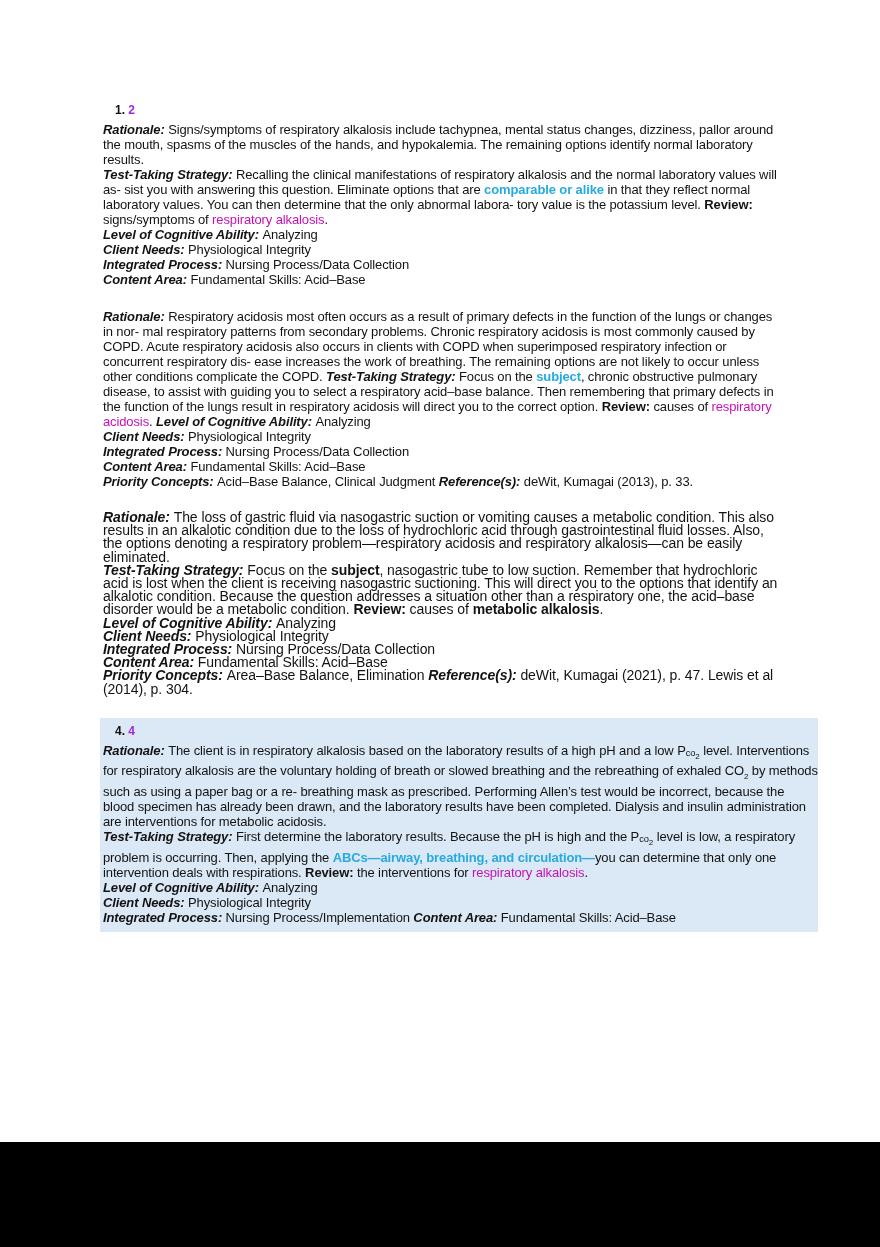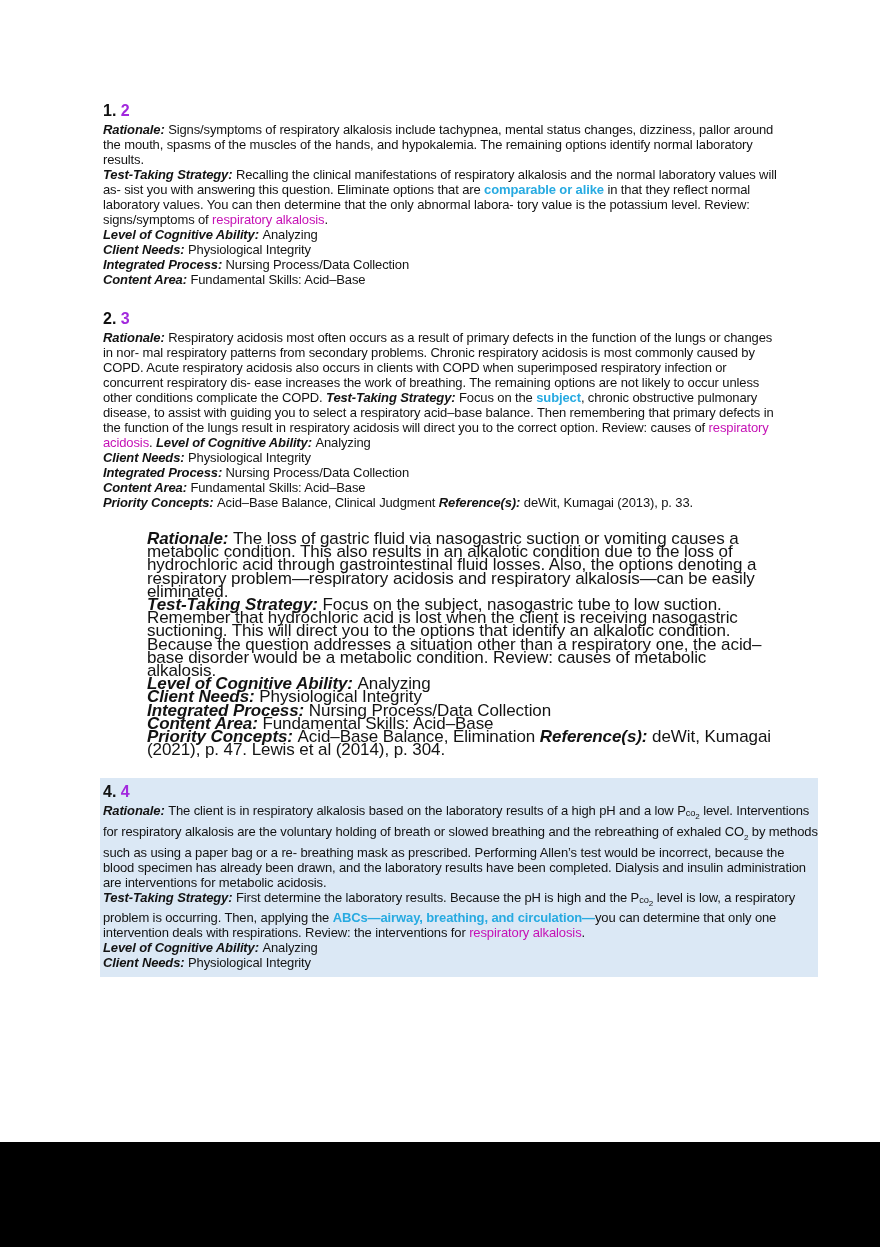--- a/index.html
+++ b/index.html
@@ -15,52 +15,51 @@
   }
   .content {
     position: absolute;
     left: 103px;
     top: 101px;
     width: 675px;
   }
   .item { margin: 0; }
   .item + .item { margin-top: 22px; }
   .item-heading {
-    margin: 0 0 2px 0;
-    font-size: 16px;
+    margin: 0 0 2px 12px;
+    font-size: 12px;
     line-height: 19px;
     font-weight: bold;
     color: #111111;
   }
   .serif-heading {
     font-family: "Liberation Serif", "DejaVu Serif", serif;
   }
   .para {
     margin: 0;
     font-size: 13px;
     line-height: 15px;
     letter-spacing: -0.12px;
     color: #131313;
   }
   .small .para {
-    font-size: 17px;
+    font-size: 14px;
     line-height: 13.2px;
     letter-spacing: -0.08px;
-    margin-left: 44px;
   }
   .highlight-box {
     background: var(--c-highlight_box, #dbe8f5);
     margin-left: -3px;
     padding: 4px 0 7px 3px;
     width: 718px;
     box-sizing: border-box;
   }
   
   .r-bi { font-weight: bold; font-style: italic; }
-  .r-b  { font-weight: normal; }
+  .r-b  { font-weight: bold; }
   .r-cyan { font-weight: bold; color: var(--c-strategy, #27aae1); }
   .r-mag  { font-weight: normal; color: var(--c-term, #c511b5); }
   .r-ans  { color: var(--c-answer, #a228dd); }
   .r-sc  { font-size: 0.72em; vertical-align: -0.12em; }
   .r-sub { font-size: 0.62em; vertical-align: -0.45em; }
   .bottom-bar {
     position: absolute;
     left: 0;
     top: 1142px;
     width: 880px;
@@ -77,41 +76,41 @@
     <h2 class="item-heading"><span>1. </span><span class="r-ans">2</span></h2>
     <p class="para"><span class="r-bi">Rationale: </span><span>Signs/symptoms of respiratory alkalosis include tachypnea, mental status changes, dizziness, pallor around the mouth, spasms of the muscles of the hands, and hypokalemia. The remaining options identify normal laboratory results.</span></p>
     <p class="para"><span class="r-bi">Test-Taking Strategy: </span><span>Recalling the clinical manifestations of respiratory alkalosis and the normal laboratory values will as- sist you with answering this question. Eliminate options that are </span><span class="r-cyan">comparable or alike</span><span> in that they reflect normal laboratory values. You can then determine that the only abnormal labora- tory value is the potassium level. </span><span class="r-b">Review: </span><span>signs/symptoms of </span><span class="r-mag">respiratory alkalosis</span><span>.</span></p>
     <p class="para"><span class="r-bi">Level of Cognitive Ability: </span><span>Analyzing</span></p>
     <p class="para"><span class="r-bi">Client Needs: </span><span>Physiological Integrity</span></p>
     <p class="para"><span class="r-bi">Integrated Process: </span><span>Nursing Process/Data Collection</span></p>
     <p class="para"><span class="r-bi">Content Area: </span><span>Fundamental Skills: Acid–Base</span></p>
   </section>
 
   <section class="item">
-    <h2 class="item-heading"><span>2. </span><span class="r-ans">3</span></h2>
     <p class="para"><span class="r-bi">Rationale: </span><span>Respiratory acidosis most often occurs as a result of primary defects in the function of the lungs or changes in nor- mal respiratory patterns from secondary problems. Chronic respiratory acidosis is most commonly caused by COPD. Acute respiratory acidosis also occurs in clients with COPD when superimposed respiratory infection or concurrent respiratory dis- ease increases the work of breathing. The remaining options are not likely to occur unless other conditions complicate the COPD. </span><span class="r-bi">Test-Taking Strategy: </span><span>Focus on the </span><span class="r-cyan">subject</span><span>, chronic obstructive pulmonary disease, to assist with guiding you to select a respiratory acid–base balance. Then remembering that primary defects in the function of the lungs result in respiratory acidosis will direct you to the correct option. </span><span class="r-b">Review: </span><span>causes of </span><span class="r-mag">respiratory acidosis</span><span>. </span><span class="r-bi">Level of Cognitive Ability: </span><span>Analyzing</span></p>
     <p class="para"><span class="r-bi">Client Needs: </span><span>Physiological Integrity</span></p>
     <p class="para"><span class="r-bi">Integrated Process: </span><span>Nursing Process/Data Collection</span></p>
     <p class="para"><span class="r-bi">Content Area: </span><span>Fundamental Skills: Acid–Base</span></p>
     <p class="para"><span class="r-bi">Priority Concepts: </span><span>Acid–Base Balance, Clinical Judgment </span><span class="r-bi">Reference(s): </span><span>deWit, Kumagai (2013), p. 33.</span></p>
   </section>
 
   <section class="item small">
     <p class="para"><span class="r-bi">Rationale: </span><span>The loss of gastric fluid via nasogastric suction or vomiting causes a metabolic condition. This also results in an alkalotic condition due to the loss of hydrochloric acid through gastrointestinal fluid losses. Also, the options denoting a respiratory problem—respiratory acidosis and respiratory alkalosis—can be easily eliminated.</span></p>
     <p class="para"><span class="r-bi">Test-Taking Strategy: </span><span>Focus on the </span><span class="r-b">subject</span><span>, nasogastric tube to low suction. Remember that hydrochloric acid is lost when the client is receiving nasogastric suctioning. This will direct you to the options that identify an alkalotic condition. Because the question addresses a situation other than a respiratory one, the acid–base disorder would be a metabolic condition. </span><span class="r-b">Review: </span><span>causes of </span><span class="r-b">metabolic alkalosis</span><span>.</span></p>
     <p class="para"><span class="r-bi">Level of Cognitive Ability: </span><span>Analyzing</span></p>
     <p class="para"><span class="r-bi">Client Needs: </span><span>Physiological Integrity</span></p>
     <p class="para"><span class="r-bi">Integrated Process: </span><span>Nursing Process/Data Collection</span></p>
     <p class="para"><span class="r-bi">Content Area: </span><span>Fundamental Skills: Acid–Base</span></p>
-    <p class="para"><span class="r-bi">Priority Concepts: </span><span>Acid–Base Balance, Elimination </span><span class="r-bi">Reference(s): </span><span>deWit, Kumagai (2021), p. 47. Lewis et al (2014), p. 304.</span></p>
+    <p class="para"><span class="r-bi">Priority Concepts: </span><span>Area–Base Balance, Elimination </span><span class="r-bi">Reference(s): </span><span>deWit, Kumagai (2021), p. 47. Lewis et al (2014), p. 304.</span></p>
   </section>
 
   <section class="item highlight-box">
     <h2 class="item-heading"><span>4. </span><span class="r-ans">4</span></h2>
     <p class="para"><span class="r-bi">Rationale: </span><span>The client is in respiratory alkalosis based on the laboratory results of a high pH and a low P</span><span class="r-sc">co</span><span class="r-sub">2</span><span> level. Interventions for respiratory alkalosis are the voluntary holding of breath or slowed breathing and the rebreathing of exhaled CO</span><span class="r-sub">2</span><span> by methods such as using a paper bag or a re- breathing mask as prescribed. Performing Allen’s test would be incorrect, because the blood specimen has already been drawn, and the laboratory results have been completed. Dialysis and insulin administration are interventions for metabolic acidosis.</span></p>
     <p class="para"><span class="r-bi">Test-Taking Strategy: </span><span>First determine the laboratory results. Because the pH is high and the P</span><span class="r-sc">co</span><span class="r-sub">2</span><span> level is low, a respiratory problem is occurring. Then, applying the </span><span class="r-cyan">ABCs—airway, breathing, and circulation—</span><span>you can determine that only one intervention deals with respirations. </span><span class="r-b">Review: </span><span>the interventions for </span><span class="r-mag">respiratory alkalosis</span><span>.</span></p>
     <p class="para"><span class="r-bi">Level of Cognitive Ability: </span><span>Analyzing</span></p>
     <p class="para"><span class="r-bi">Client Needs: </span><span>Physiological Integrity</span></p>
+    <p class="para"><span class="r-bi">Integrated Process: </span><span>Nursing Process/Implementation </span><span class="r-bi">Content Area: </span><span>Fundamental Skills: Acid–Base</span></p>
   </section>
 
 </div>
 
 <div class="bottom-bar"></div>
 
 </body></html>

